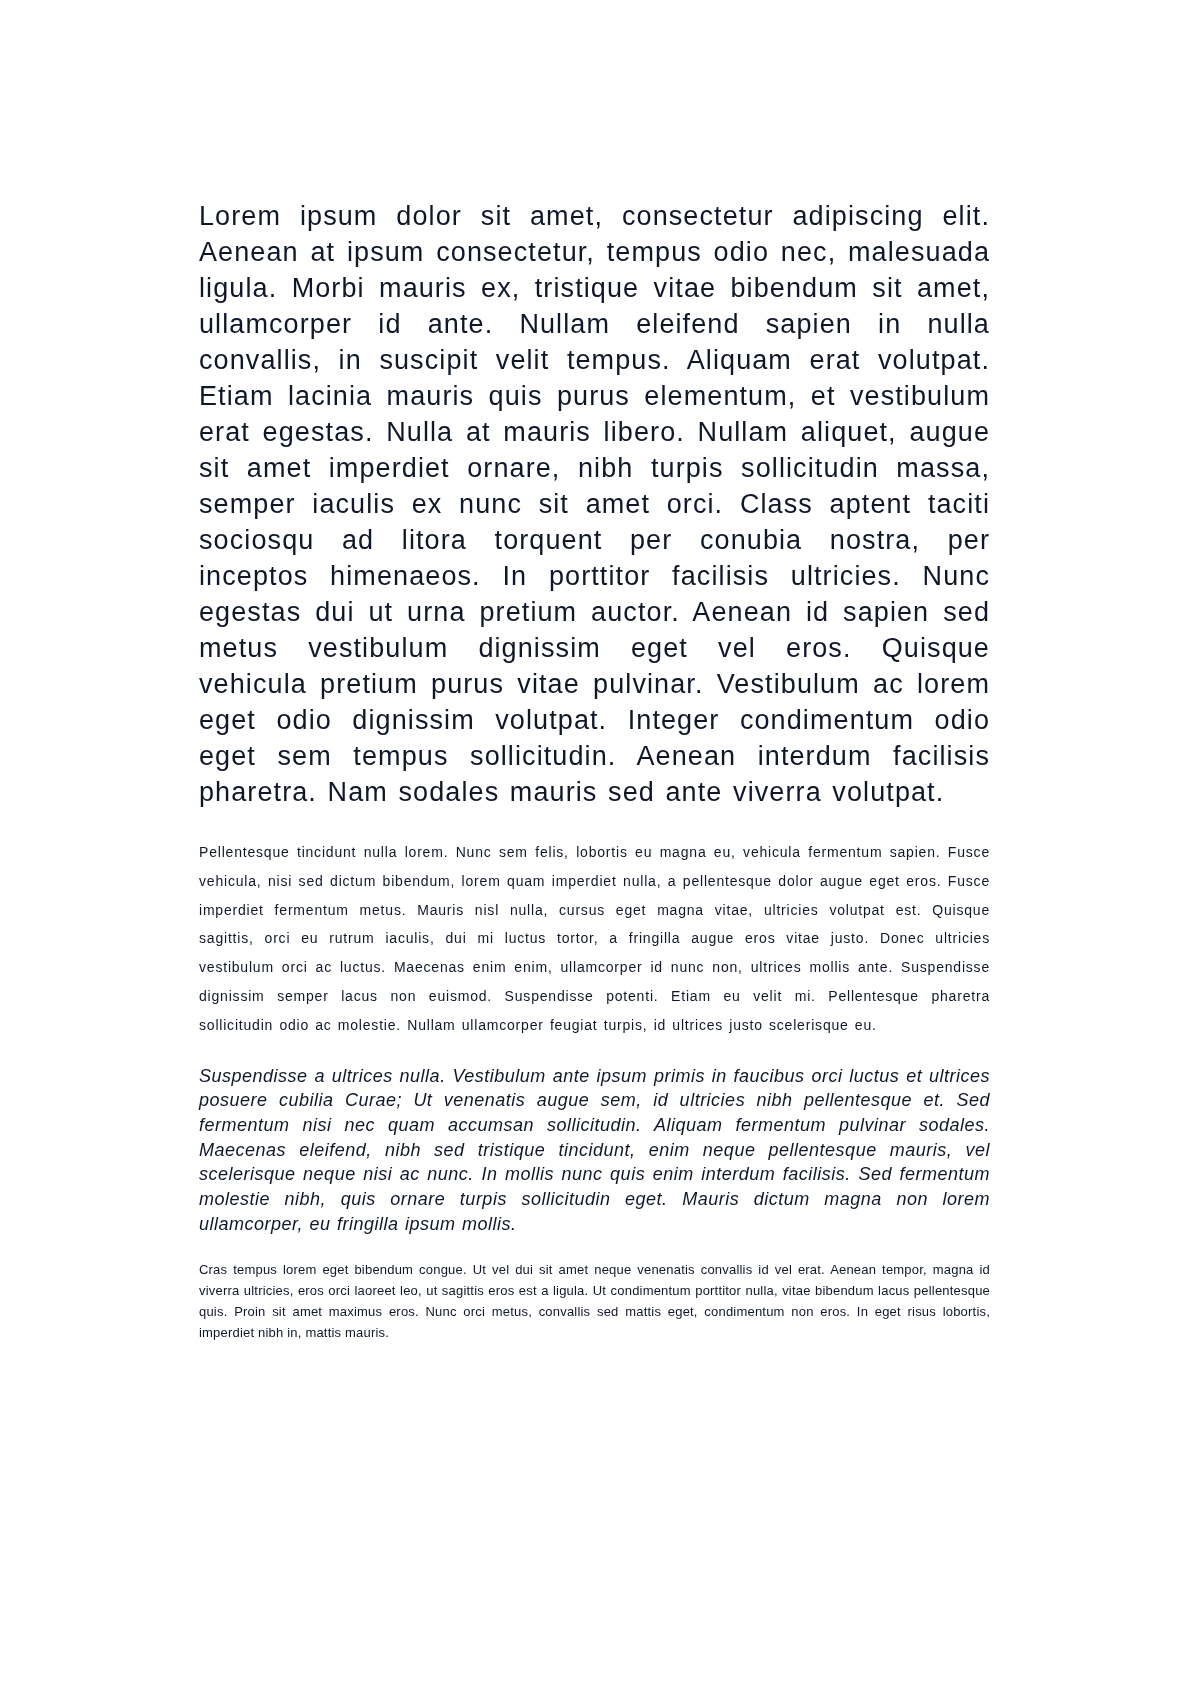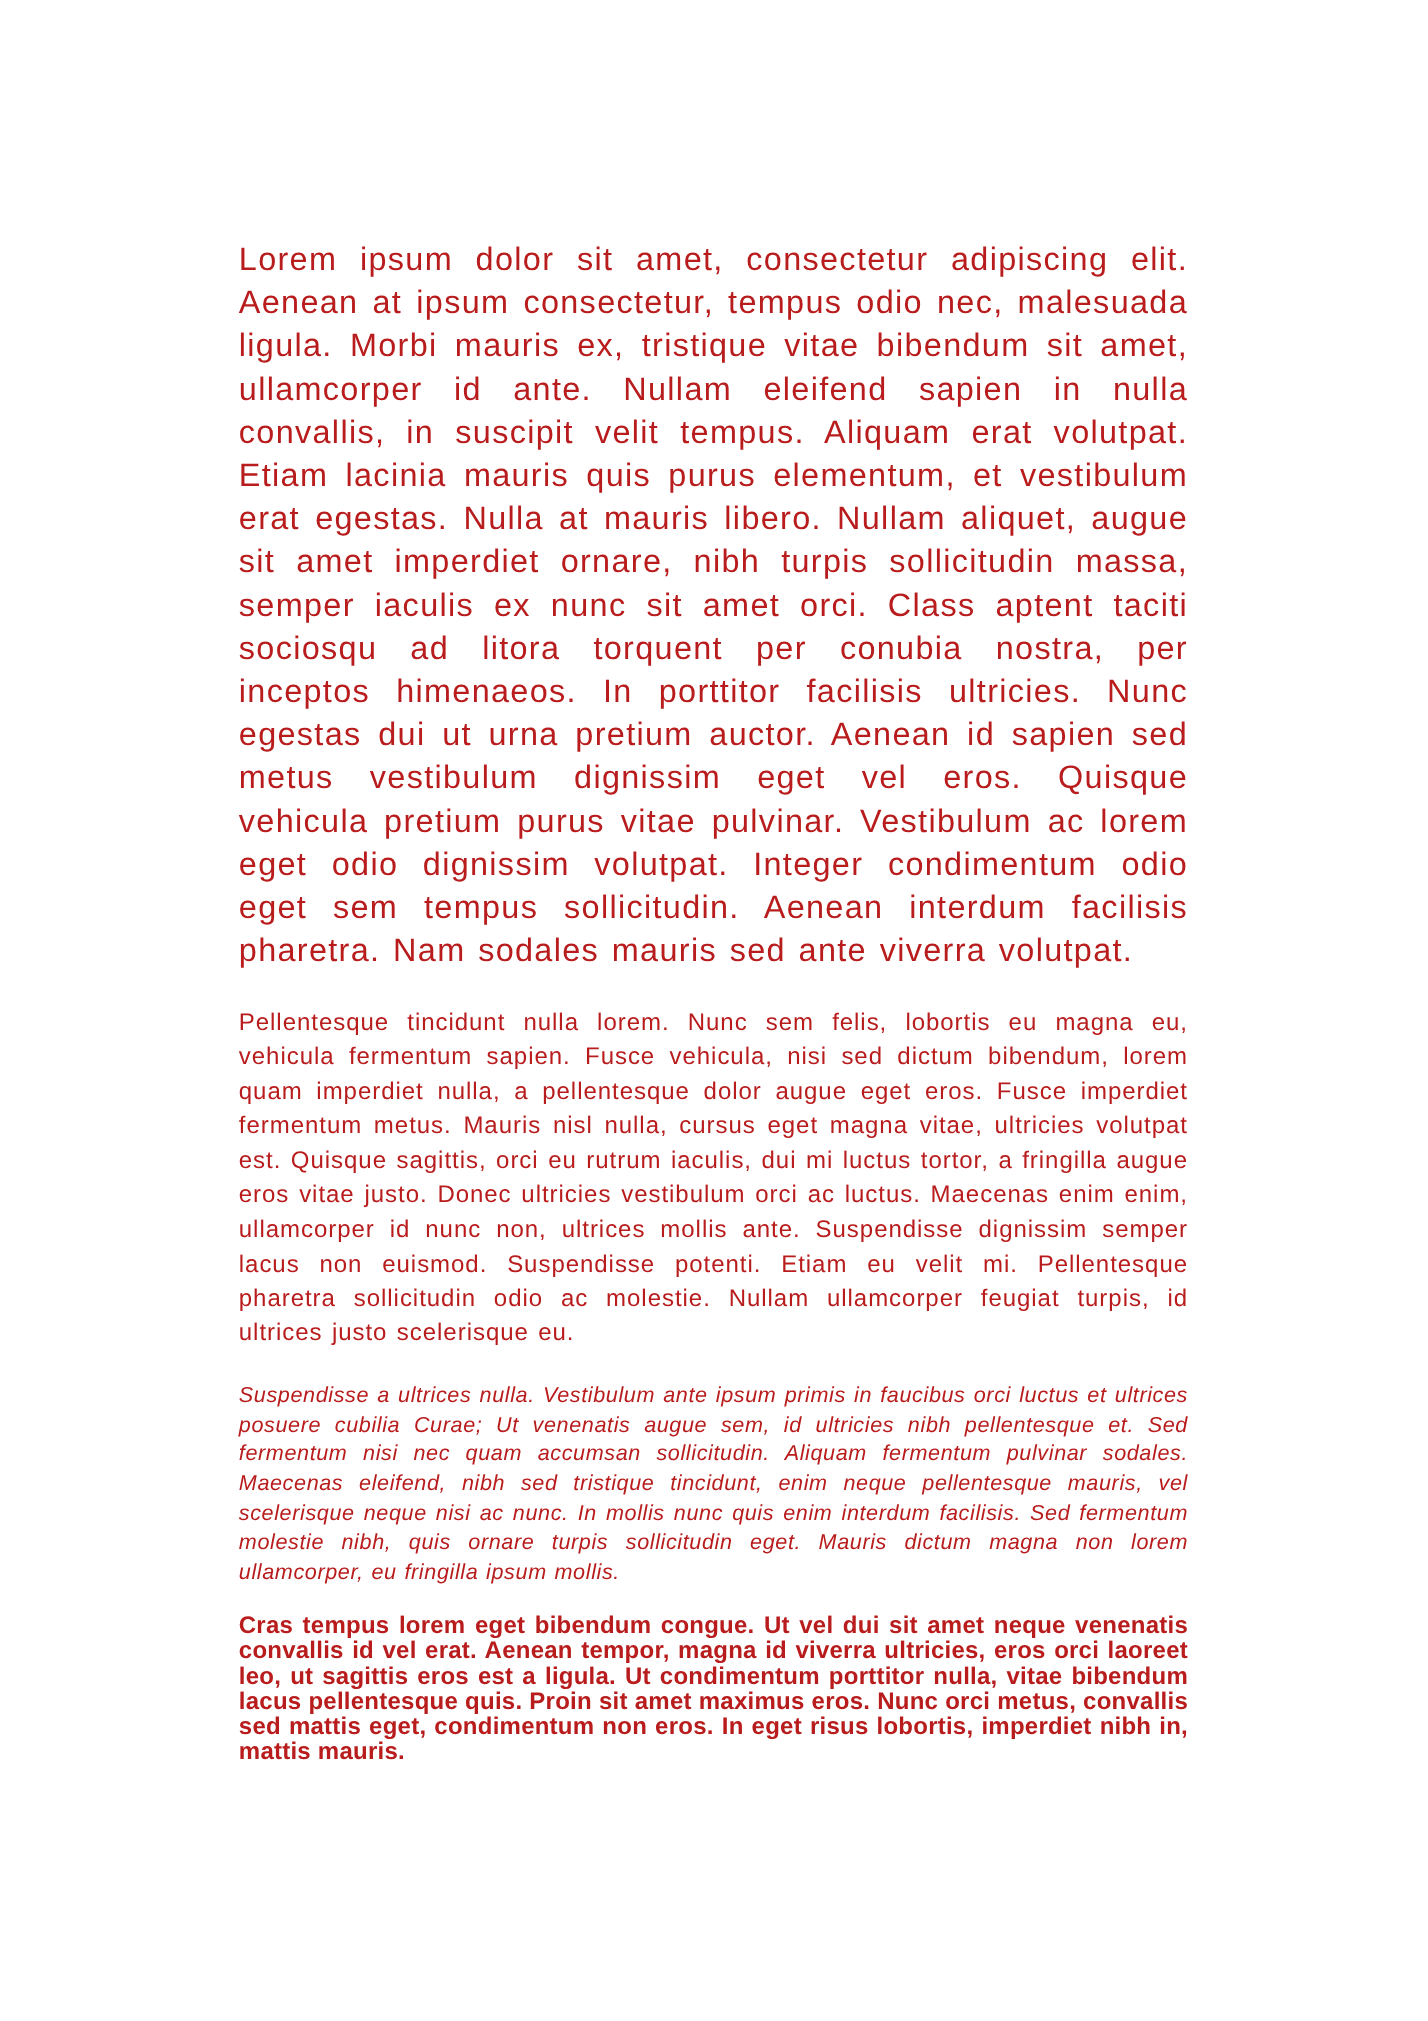--- a/index.html
+++ b/index.html
@@ -6,21 +6,21 @@
     margin: 0;
     padding: 0;
     background: #ffffff;
   }
   .page {
     position: relative;
     width: 1190px;
     height: 1684px;
     background: #ffffff;
     font-family: "Liberation Sans", sans-serif;
-    color: #b91c1c;
+    color: #0f172a;
     overflow: hidden;
   }
   .content {
     position: absolute;
     left: 199px;
     top: 0;
     width: 791px;
   }
   .content p {
     margin: 0;
@@ -29,39 +29,38 @@
   }
   .para-1 {
     margin-top: 198px !important;
     font-size: 27px;
     line-height: 36px;
     letter-spacing: 1.1px;
     word-spacing: 2px;
   }
   .para-2 {
     margin-top: 28px !important;
-    font-size: 20px;
+    font-size: 14px;
     line-height: 28.8px;
     letter-spacing: 0.8px;
     word-spacing: 1.5px;
   }
   .para-3 {
     margin-top: 24px !important;
     font-size: 18px;
     line-height: 24.7px;
     letter-spacing: 0.5px;
     word-spacing: 1px;
     font-style: italic;
   }
   .para-4 {
     margin-top: 22px !important;
-    font-size: 20px;
+    font-size: 13px;
     line-height: 21px;
     letter-spacing: 0.2px;
-    font-weight: bold;
   }
 </style>
 </head>
 <body>
 
 <div class="page">
   <div class="content">
     <p class="para-1">Lorem ipsum dolor sit amet, consectetur adipiscing elit. Aenean at ipsum consectetur, tempus odio nec, malesuada ligula. Morbi mauris ex, tristique vitae bibendum sit amet, ullamcorper id ante. Nullam eleifend sapien in nulla convallis, in suscipit velit tempus. Aliquam erat volutpat. Etiam lacinia mauris quis purus elementum, et vestibulum erat egestas. Nulla at mauris libero. Nullam aliquet, augue sit amet imperdiet ornare, nibh turpis sollicitudin massa, semper iaculis ex nunc sit amet orci. Class aptent taciti sociosqu ad litora torquent per conubia nostra, per inceptos himenaeos. In porttitor facilisis ultricies. Nunc egestas dui ut urna pretium auctor. Aenean id sapien sed metus vestibulum dignissim eget vel eros. Quisque vehicula pretium purus vitae pulvinar. Vestibulum ac lorem eget odio dignissim volutpat. Integer condimentum odio eget sem tempus sollicitudin. Aenean interdum facilisis pharetra. Nam sodales mauris sed ante viverra volutpat.</p>
     <p class="para-2">Pellentesque tincidunt nulla lorem. Nunc sem felis, lobortis eu magna eu, vehicula fermentum sapien. Fusce vehicula, nisi sed dictum bibendum, lorem quam imperdiet nulla, a pellentesque dolor augue eget eros. Fusce imperdiet fermentum metus. Mauris nisl nulla, cursus eget magna vitae, ultricies volutpat est. Quisque sagittis, orci eu rutrum iaculis, dui mi luctus tortor, a fringilla augue eros vitae justo. Donec ultricies vestibulum orci ac luctus. Maecenas enim enim, ullamcorper id nunc non, ultrices mollis ante. Suspendisse dignissim semper lacus non euismod. Suspendisse potenti. Etiam eu velit mi. Pellentesque pharetra sollicitudin odio ac molestie. Nullam ullamcorper feugiat turpis, id ultrices justo scelerisque eu.</p>
     <p class="para-3">Suspendisse a ultrices nulla. Vestibulum ante ipsum primis in faucibus orci luctus et ultrices posuere cubilia Curae; Ut venenatis augue sem, id ultricies nibh pellentesque et. Sed fermentum nisi nec quam accumsan sollicitudin. Aliquam fermentum pulvinar sodales. Maecenas eleifend, nibh sed tristique tincidunt, enim neque pellentesque mauris, vel scelerisque neque nisi ac nunc. In mollis nunc quis enim interdum facilisis. Sed fermentum molestie nibh, quis ornare turpis sollicitudin eget. Mauris dictum magna non lorem ullamcorper, eu fringilla ipsum mollis.</p>

